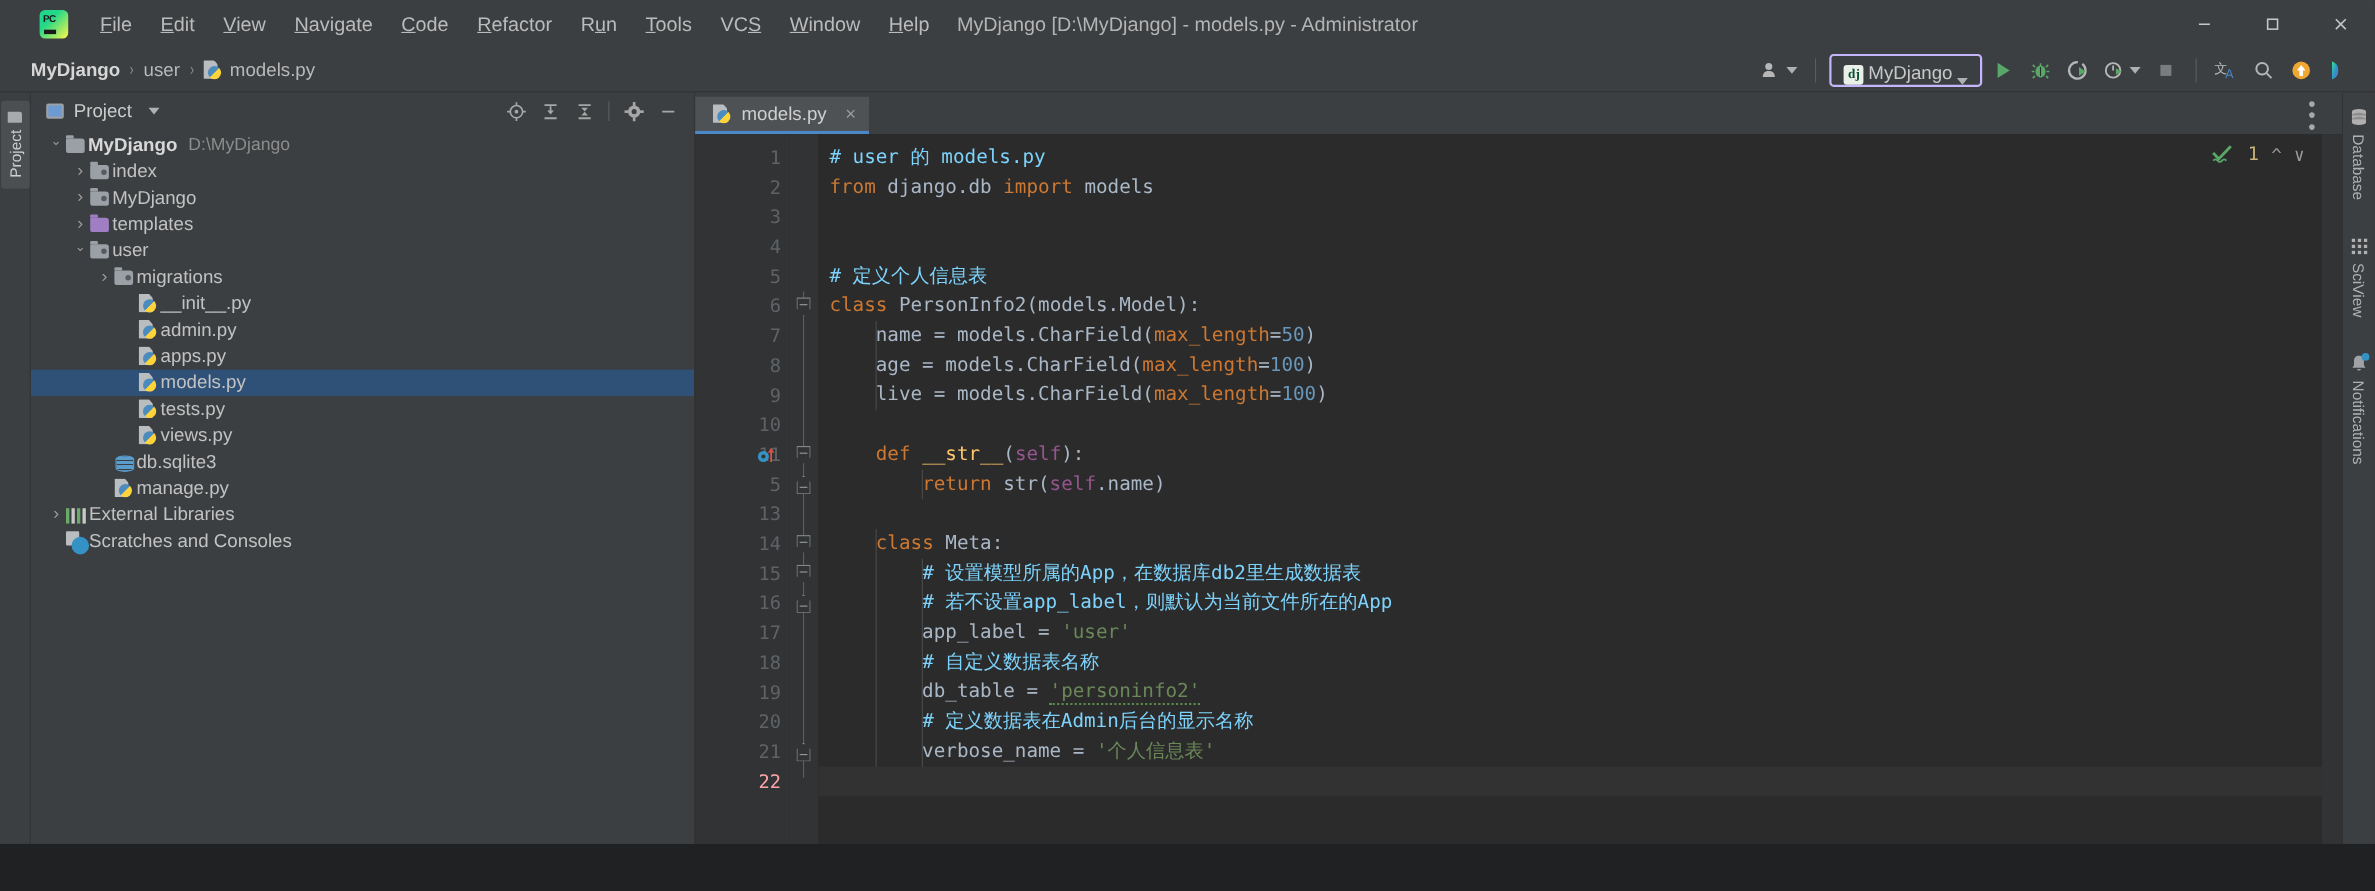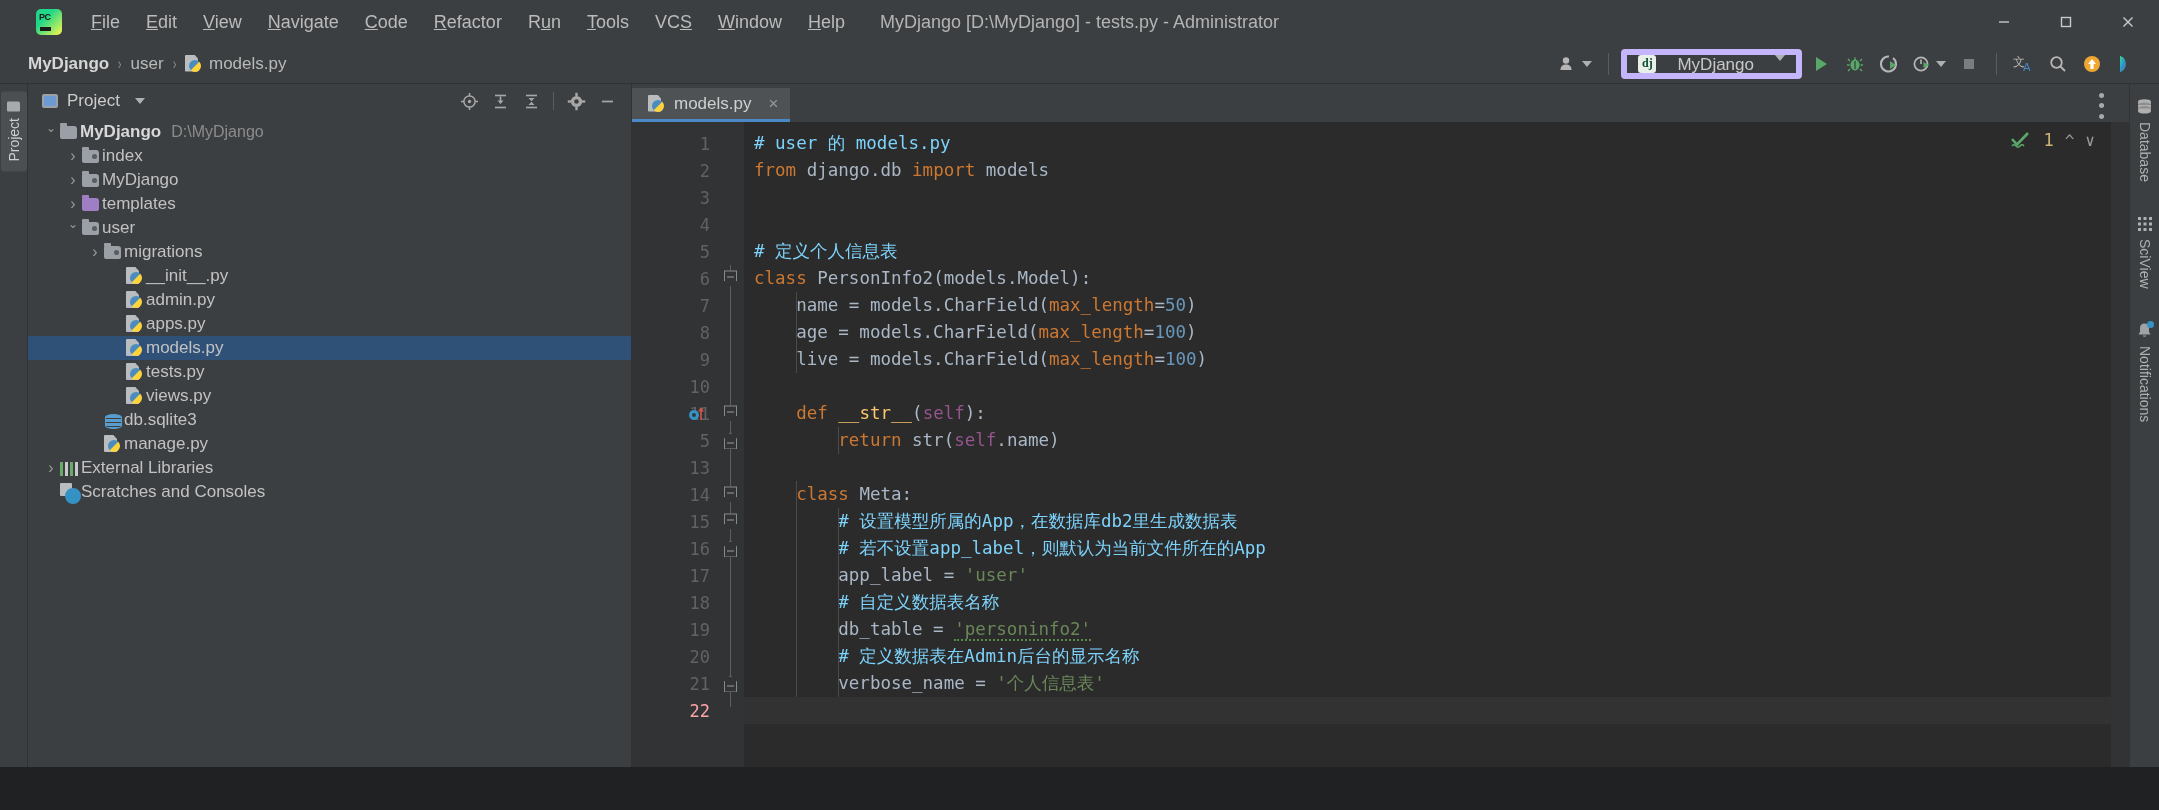--- a/index.html
+++ b/index.html
@@ -84,23 +84,23 @@
     margin-left: auto; display: flex; align-items: center;
     gap: 4px; padding-right: 18px;
   }
   .tb-btn {
     display: flex; align-items: center; justify-content: center;
     height: 30px; min-width: 30px; border-radius: 4px; padding: 0 4px;
     color: #b6b6b6;
   }
   .tb-sep { width: 1px; height: 22px; background: #5a5d5f; margin: 0 8px; }
   .runconfig {
-    display: flex; align-items: flex-start; gap: 21px;
+    display: flex; align-items: flex-end; gap: 4px;
     height: 30px; padding: 0 11px;
-    border: 6px solid #c4b5fd; border-radius: 4px;
+    border: 2px solid #c4b5fd; border-radius: 4px;
     color: #c8c8c8; font-size: 17px;
   }
   .dj-icon {
     width: 18px; height: 18px; border-radius: 3px;
     background: #e8f0e8; color: #0c4b33;
     font-size: 12px; font-weight: bold;
     display: flex; align-items: center; justify-content: center;
     font-family: "Liberation Serif", serif;
   }
   .caret-down {
@@ -343,21 +343,21 @@
       <div class="menu-item"><u>N</u>avigate</div>
       <div class="menu-item"><u>C</u>ode</div>
       <div class="menu-item"><u>R</u>efactor</div>
       <div class="menu-item">R<u>u</u>n</div>
       <div class="menu-item"><u>T</u>ools</div>
       <div class="menu-item">VC<u>S</u></div>
       <div class="menu-item"><u>W</u>indow</div>
       <div class="menu-item"><u>H</u>elp</div>
     </div>
 
-    <div class="win-title">MyDjango [D:\MyDjango] - tests.py - Administrator</div>
+    <div class="win-title">MyDjango [D:\MyDjango] - models.py - Administrator</div>
 
     <div class="wincontrols">
       <div class="wc">
         <svg width="16" height="16" viewBox="0 0 16 16">
             <line x1="3" y1="8" x2="13" y2="8" stroke="#c8c8c8" stroke-width="1.4"></line>
           </svg>
       </div>
       <div class="wc">
         <svg width="16" height="16" viewBox="0 0 16 16">
             <rect x="3.5" y="3.5" width="9" height="9" fill="none" stroke="#c8c8c8" stroke-width="1.4"></rect>

